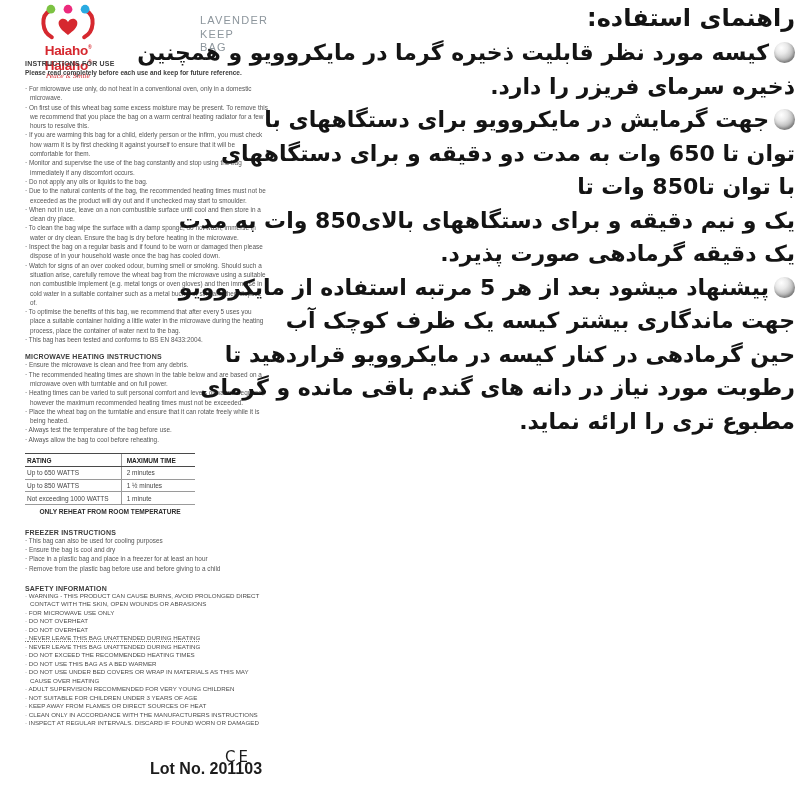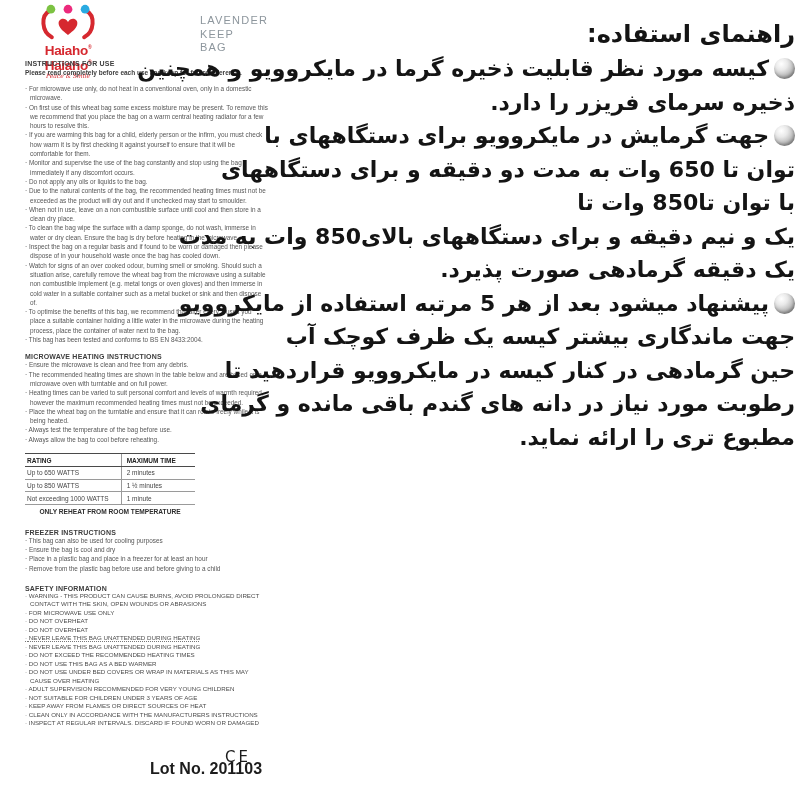--- a/index.html
+++ b/index.html
@@ -30,21 +30,21 @@
   .trow.head{font-weight:bold;color:#222;border-bottom:1.2px solid #4a4a4a;}
   .tc1{width:58%;padding:2.6px 2px 2.2px 2px;border-right:.8px solid #9a9a9a;}
   .tc2{width:42%;padding:2.6px 2px 2.2px 5px;}
   .tbl-footer{width:170px;font-size:6.6px;font-weight:bold;color:#2e2e2e;text-align:center;margin:2.5px 0 0 0;}
 
   .lot{position:absolute;left:150px;top:760px;font-size:16px;font-weight:bold;color:#1c1c1c;}
   .ce{position:absolute;left:225px;top:748px;font-size:15px;color:#1c1c1c;letter-spacing:3px;
       font-family:"DejaVu Sans",sans-serif;}
 
   
-  .facol{position:absolute;right:5px;top:16px;width:505px;direction:rtl;text-align:right;
+  .facol{position:absolute;right:5px;top:0;width:505px;direction:rtl;text-align:right;
          font-family:"DejaVu Sans",sans-serif;color:#141414;}
   .fa-h{font-size:24px;font-weight:bold;line-height:36px;}
   .fa-para{font-size:22px;font-weight:bold;line-height:33.5px;margin:0;white-space:nowrap;}
   .sphere{display:inline-block;width:21px;height:21px;border-radius:50%;vertical-align:-3px;
           margin-left:5px;
           background:radial-gradient(circle at 35% 28%,#ffffff 0%,#e9e9e9 30%,#bdbdbd 60%,#8d8d8d 88%,#aaaaaa 100%);
           box-shadow:inset -1px -2px 3px rgba(0,0,0,.25);}
 </style>
 </head>
 <body>

